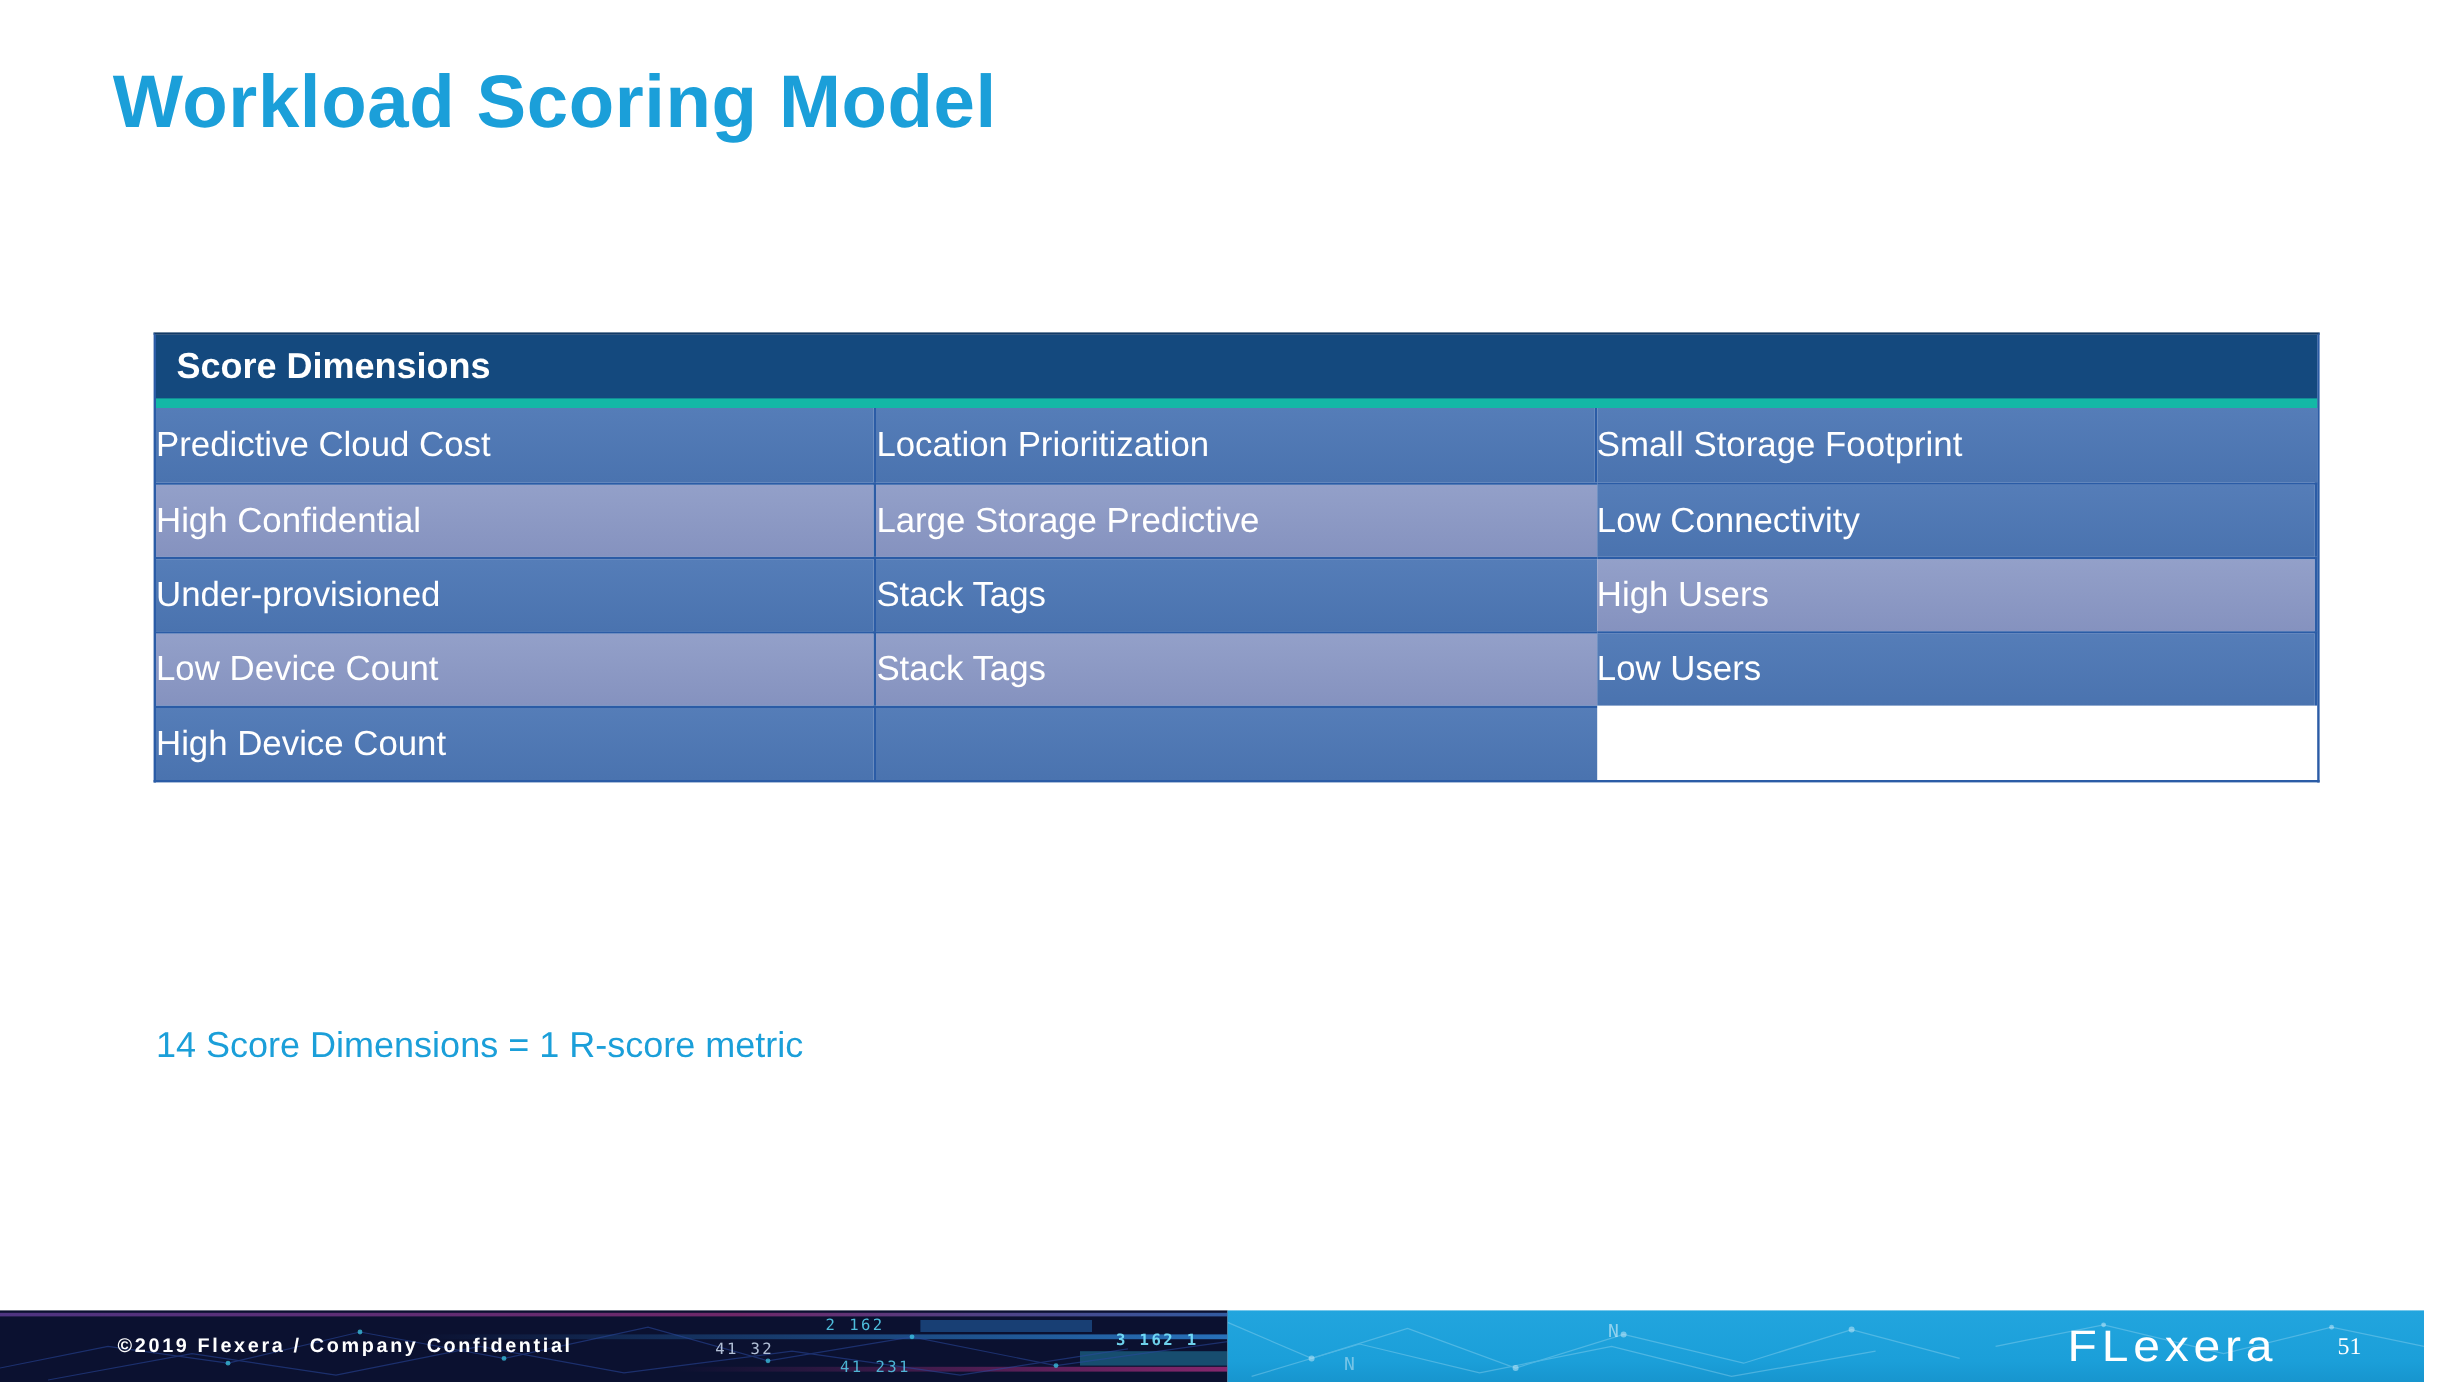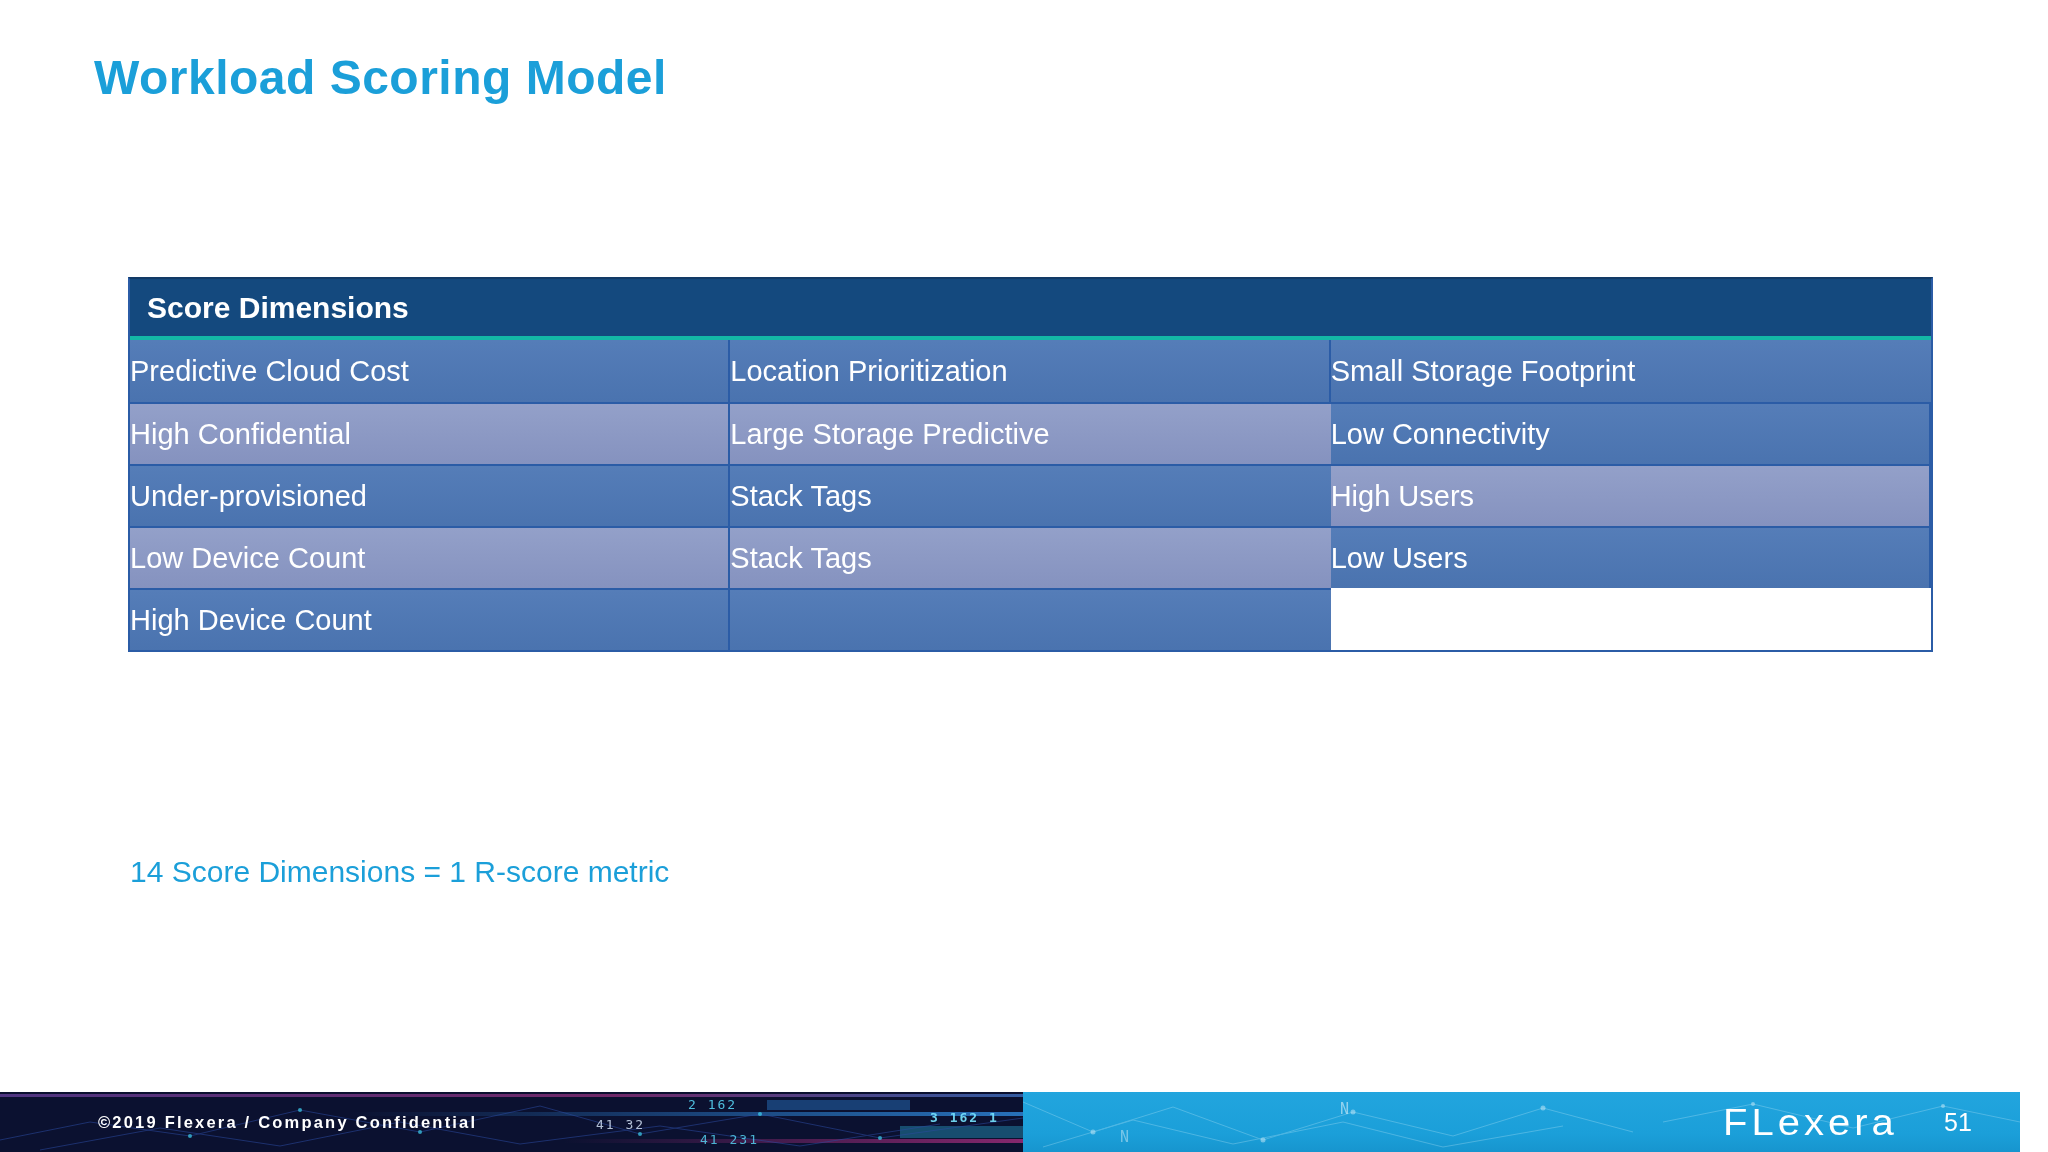--- a/index.html
+++ b/index.html
@@ -1,27 +1,27 @@
 <!DOCTYPE html>
 <html><head>
 <meta charset="utf-8">
 <style>
   * { margin:0; padding:0; box-sizing:border-box; }
   html,body { width:2048px; height:1152px; overflow:hidden; }
   body { font-family:"Liberation Sans", sans-serif; background:#ffffff; }
   .slide { position:relative; width:2048px; height:1152px; background:#ffffff; overflow:hidden; }
 
   
-  .title { position:absolute; left:94px; top:50px; font-size:48px; font-weight:700;
+  .title { position:absolute; left:94px; top:50px; font-size:62px; font-weight:700;
            letter-spacing:0.5px; color:#1B9FD9; }
 
   
   .score-table { position:absolute; left:128px; top:277px; width:1805px;
                  border:2px solid #2B5CA6; border-top:2px solid #123A66; }
-  .table-header { height:61px; background:#14497E; border-bottom:4px solid #14b8a6;
+  .table-header { height:61px; background:#14497E; border-bottom:8px solid #14b8a6;
                   display:flex; align-items:center; padding-left:17px;
                   color:#ffffff; font-size:30px; font-weight:700; }
   .table-body { display:grid; grid-template-columns:1fr 1fr 1fr; }
   .cell { height:62px; display:flex; align-items:center; padding-left:0;
           color:#ffffff; font-size:29px; border-top:2px solid #2B5CA6;
           border-right:2px solid #2B5CA6; }
   .cell.last-col { border-right:none; }
   .cell.first-row { border-top:none; }
   .cell.odd  { background:linear-gradient(180deg,#557DB8 0%,#4A73AF 100%); }
   .cell.even { background:linear-gradient(180deg,#93A0C9 0%,#8592BF 100%); }
@@ -45,21 +45,21 @@
   .block1  { position:absolute; left:75%; top:8px; width:14%; height:10px; background:rgba(40,120,200,.45); }
   .block2  { position:absolute; left:88%; top:34px; width:12%; height:12px; background:rgba(45,190,230,.35); }
   .net-svg { position:absolute; left:0; top:0; }
   .copyright { position:absolute; left:98px; top:0; height:60px; display:flex; align-items:center;
                color:#ffffff; font-size:16.5px; font-weight:700; letter-spacing:2.2px; z-index:3;text-align:center; }
   .logo { position:absolute; left:700px; top:0; height:60px; display:flex; align-items:center;
           color:#ffffff; font-size:40px; font-weight:400; letter-spacing:4px;
           transform:scaleY(0.92); z-index:3; }
   .page-number { position:absolute; left:905px; top:0; width:60px; height:60px;
                  display:flex; align-items:center; justify-content:center;
-                 color:#ffffff; font-size:25px; z-index:3; }
+                 color:#ffffff; font-size:20px; z-index:3;font-family:Liberation Serif, serif; }
   .glitch-wrap { position:absolute; left:0; top:0; width:2048px; height:60px; pointer-events:none; }
   .glitch { position:absolute; font-family:"DejaVu Sans Mono", monospace; font-size:13px;
             letter-spacing:2px; z-index:2; }
   .glitch.g0 { left:688px; top:5px;  color:rgba(90,220,250,.85); }
   .glitch.g1 { left:596px; top:25px; color:rgba(220,235,255,.8); }
   .glitch.g2 { left:700px; top:40px; color:rgba(90,220,250,.8); }
   .glitch.g3 { left:930px; top:18px; color:rgba(120,230,255,.9); font-weight:700; }
   .glitch.g4 { left:1340px; top:8px;  color:rgba(255,255,255,.5); font-size:15px; }
   .glitch.g5 { left:1120px; top:36px; color:rgba(255,255,255,.4); font-size:15px; }
 </style>

